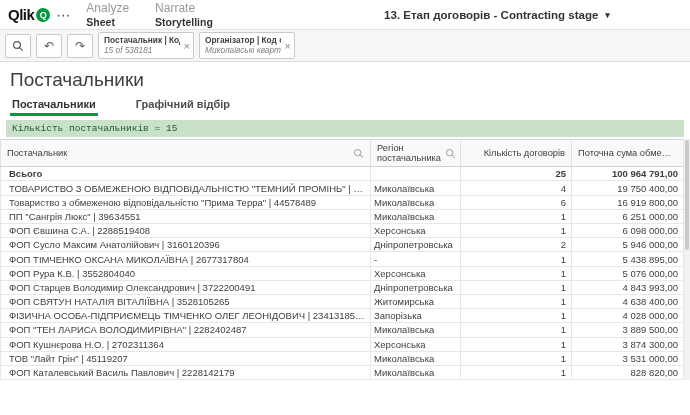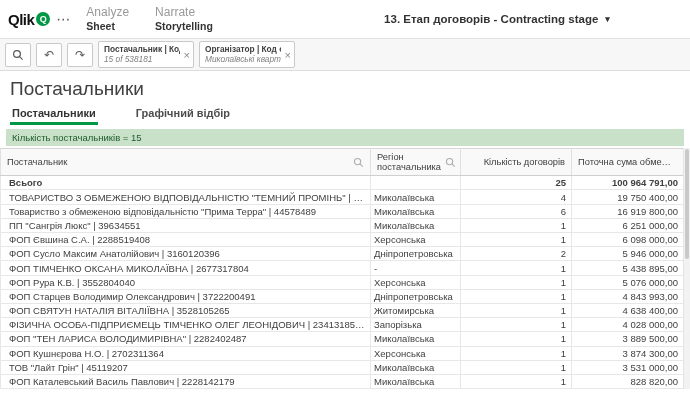--- a/index.html
+++ b/index.html
@@ -1,21 +1,21 @@
 <!DOCTYPE html>
 <html style="--accent: #009845; --infobar-bg: #c9e0c9; --infobar-text: #1d5c2d;"><head>
 <meta charset="utf-8">
 <style>
   * { margin:0; padding:0; box-sizing:border-box; }
   html,body { width:690px; height:415px; overflow:hidden; }
   body { font-family:"Liberation Sans", sans-serif; background:#fff; color:#404040; }
   button { font-family:inherit; background:none; border:none; cursor:pointer; }
 
   
-  .topbar { height:39px; display:flex; align-items:center; padding:0 8px; border-bottom:1px solid #e3e3e3; position:relative; background:#fff; }
+  .topbar { height:30px; display:flex; align-items:center; padding:0 8px; border-bottom:1px solid #e3e3e3; position:relative; background:#fff; }
   .logo { display:flex; align-items:center; }
   .logo-text { font-size:15px; font-weight:bold; color:#111; letter-spacing:-0.5px; }
   .logo-q { display:inline-flex; width:14px; height:14px; border-radius:50%; background:var(--accent,#009845); color:#fff; font-size:9px; font-weight:bold; align-items:center; justify-content:center; margin-left:2px; }
   .more { font-size:14px; color:#555; margin:0 16px 0 6px; padding:0; line-height:1; }
   .nav { display:flex; gap:26px; }
   .nav-item { text-align:left; }
   .nav-eyebrow { font-size:12px; color:#999; line-height:1.25; }
   .nav-label { font-size:10.5px; font-weight:bold; color:#333; line-height:1.2; }
   .sheet-title { position:absolute; left:497px; transform:translateX(-50%); display:flex; align-items:center; gap:7px; font-size:11.5px; font-weight:bold; color:#333; white-space:nowrap; }
   .caret { font-size:9px; color:#333; }
@@ -26,21 +26,21 @@
   .chip { width:96px; height:27px; border:1px solid #c9c9c9; border-radius:2px; background:#fff; padding:2px 13px 2px 5px; position:relative; text-align:left; }
   .chip-title { font-size:8.3px; font-weight:bold; color:#404040; white-space:nowrap; overflow:hidden; }
   .chip-sub { font-size:8.3px; color:#808080; white-space:nowrap; overflow:hidden;font-style:italic; }
   .chip-close { position:absolute; right:1px; top:50%; transform:translateY(-50%); font-size:11px; color:#888; padding:0 2px; }
 
   
   .page-title { font-size:19px; line-height:21px; font-weight:400; color:#404040; padding:7px 10px 3px; }
   .tabs { display:flex; gap:36px; padding:0 10px; margin-top:1px; }
   .tab { font-size:11px; font-weight:bold; color:#4d4d4d; padding:4px 2px 3px; border-bottom:3px solid transparent; }
   .tab.active { color:#333; border-bottom-color:var(--accent,#009845); }
-  .infobar { margin:4px 6px 2px; background:var(--infobar-bg,#c9e0c9); color:var(--infobar-text,#1d5c2d); font-size:9.5px; padding:2px 6px; line-height:1.4; }
+  .infobar { margin:4px 6px 2px; background:var(--infobar-bg,#c9e0c9); color:var(--infobar-text,#1d5c2d); font-size:9.5px; padding:2px 6px; line-height:1.4;font-family:Liberation Mono, monospace; }
 
   
   .tbl-wrap { position:relative; padding-right:7px; }
   table { width:683px; border-collapse:collapse; table-layout:fixed; }
   th, td { white-space:nowrap; overflow:hidden; text-overflow:ellipsis; }
   thead th { background:#f9f9f9; border:1px solid #e0e0e0; border-top-color:#d5d5d5; border-bottom-color:#cfcfcf; font-weight:400; font-size:9.3px; color:#404040; padding:2px 6px; height:27px; vertical-align:middle; text-align:left; }
   thead th.num { text-align:right; }
   td { border:1px solid #e7e7e7; font-size:9.5px; color:#404040; padding:1px 5px; height:14.2px; vertical-align:middle; }
   td.c-sup { padding-left:8px; }
   td.c-reg { padding:1px 3px;margin-left:8px; }

